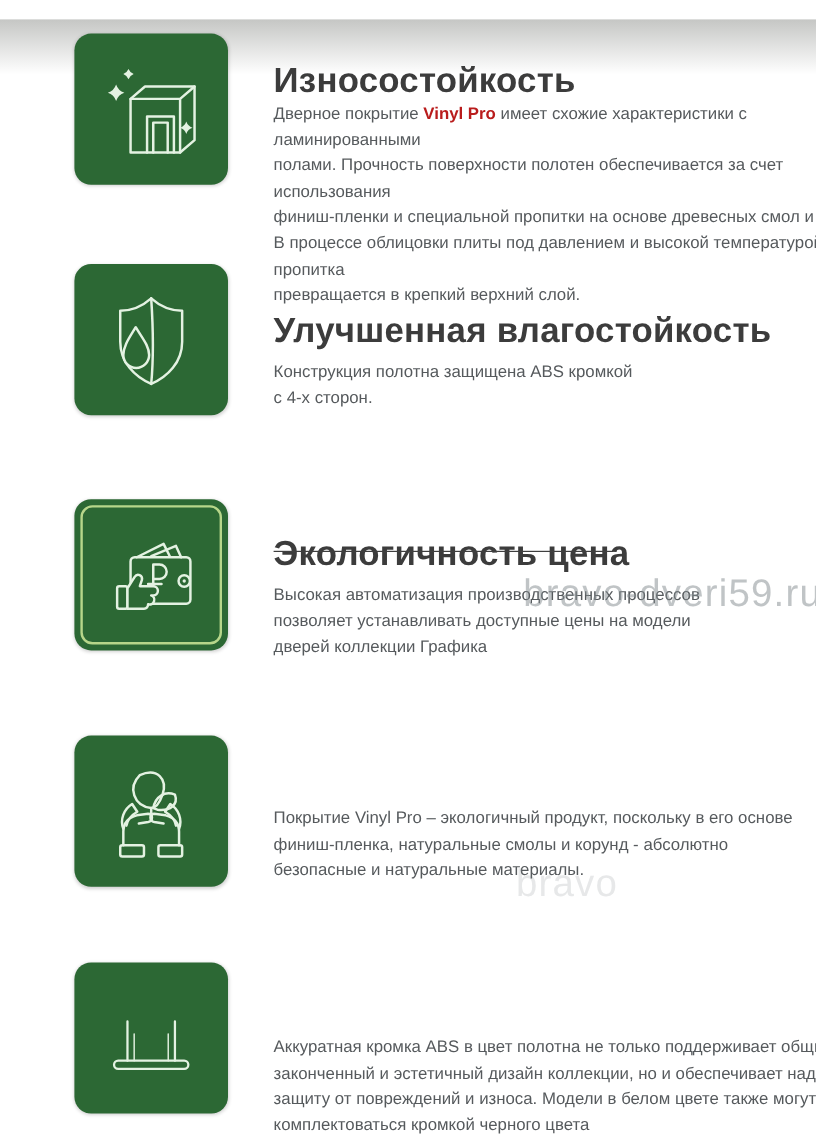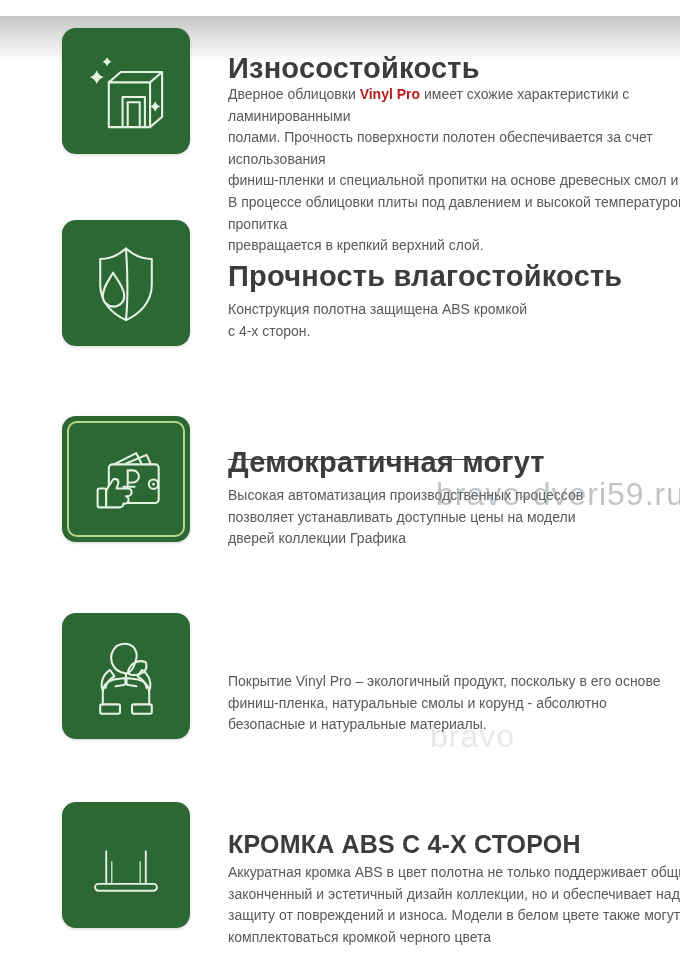--- a/index.html
+++ b/index.html
@@ -73,55 +73,55 @@
         <path d="M30 40 H78 M78 40 V92 M78 40 L92 28"></path>
         <path d="M46 92 V57 H72 V92"></path>
         <path d="M52 92 V63 H66 V92"></path>
         <path d="M28 11 Q29.5 14.5 33 16 Q29.5 17.5 28 21 Q26.5 17.5 23 16 Q26.5 14.5 28 11 Z" fill="#e4f2e2" stroke="none"></path>
         <path d="M16 26 Q18 32 24 34 Q18 36 16 42 Q14 36 8 34 Q14 32 16 26 Z" fill="#e4f2e2" stroke="none"></path>
         <path d="M84 62 Q85.5 66.5 90 68 Q85.5 69.5 84 74 Q82.5 69.5 78 68 Q82.5 66.5 84 62 Z" fill="#e4f2e2" stroke="none"></path>
       </svg>
     </span>
   </div>
   <h2 class="feature-title" style="top:13px;">Износостойкость</h2>
-  <p class="feature-body" style="top:54px;"><span>Дверное облицовки </span><b>Vinyl Pro</b><span> имеет схожие характеристики с ламинированными
+  <p class="feature-body" style="top:54px;"><span>Дверное покрытие </span><b>Vinyl Pro</b><span> имеет схожие характеристики с ламинированными
 полами. Прочность поверхности полотен обеспечивается за счет использования
 финиш-пленки и специальной пропитки на основе древесных смол и корунда.
 В процессе облицовки плиты под давлением и высокой температурой пропитка
 превращается в крепкий верхний слой.</span></p>
 
   <div class="tile" style="top:204px;">
     <span>
       <svg width="86" height="86" viewBox="0 0 100 100" fill="none" stroke="#e4f2e2" stroke-width="2.4" stroke-linecap="round" stroke-linejoin="round">
         <path d="M50 10 C41 18 30 22 20 22 L20 52 C20 72 34 86 50 93 C66 86 80 72 80 52 L80 22 C70 22 59 18 50 10 Z"></path>
         <path d="M50 10 C52 40 52 72 50 93"></path>
         <path d="M35 38 C29 48 23 56 23 65 A12.5 12.5 0 0 0 48 65 C48 56 41 48 35 38 Z" fill="#2c6834"></path>
       </svg>
     </span>
   </div>
-  <h2 class="feature-title" style="top:221px;">Прочность влагостойкость</h2>
+  <h2 class="feature-title" style="top:221px;">Улучшенная влагостойкость</h2>
   <p class="feature-body" style="top:269px;">Конструкция полотна защищена ABS кромкой
 с 4-х сторон.</p>
 
   <div class="tile" style="top:400px;">
     <div class="tile-inner-ring"></div>
     <span>
       <svg width="86" height="86" viewBox="0 0 100 100" fill="none" stroke="#e4f2e2" stroke-width="2.4" stroke-linecap="round" stroke-linejoin="round">
         <path d="M36 33 L62 20 L68 32"></path>
         <path d="M50 32 L74 22 L79 33"></path>
         <rect x="30" y="33" width="58" height="45" rx="4"></rect>
         <circle cx="82" cy="56" r="5.5"></circle>
         <circle cx="82" cy="56" r="1.6" fill="#e4f2e2" stroke="none"></circle>
         <path d="M52 40 V66 M52 40 H58 A7 7 0 0 1 58 54 H52 M47 59 H60"></path>
         <rect x="17" y="61" width="10" height="22" rx="2" fill="#2c6834"></rect>
         <path d="M27 81 V63 L34 52 C36.5 48 42 50.5 41 55 L39 61 H52 A4.5 4.5 0 0 1 52 70 H50 A4.5 4.5 0 0 1 47 78.5 A4.2 4.2 0 0 1 43 83 H27 Z" fill="#2c6834"></path>
       </svg>
     </span>
   </div>
-  <h2 class="feature-title" style="top:407px;">Демократичная могут</h2>
+  <h2 class="feature-title" style="top:407px;">Экологичность цена</h2>
   <div class="title-underline" style="top:443px;"></div>
   <p class="feature-body" style="top:455px;">Высокая автоматизация производственных процессов
 позволяет устанавливать доступные цены на модели
 дверей коллекции Графика</p>
 
   <div class="tile" style="top:597px;">
     <span>
       <svg width="86" height="86" viewBox="0 0 100 100" fill="none" stroke="#e4f2e2" stroke-width="2.4" stroke-linecap="round" stroke-linejoin="round">
         <path d="M50 47 C33 45 27 27 39 15 C56 7.5 66 19 61 34 C58 42.5 54 47 50 47 Z"></path>
         <path d="M52 47 C54 36 63 30 73 34 C76.5 43.5 68.5 50 56 48.5 Z"></path>
@@ -145,21 +145,20 @@
 
   <div class="tile" style="top:786px;">
     <span>
       <svg width="86" height="86" viewBox="0 0 100 100" fill="none" stroke="#e4f2e2" stroke-width="2.2" stroke-linecap="round" stroke-linejoin="round">
         <rect x="14" y="72" width="72" height="8" rx="4"></rect>
         <path d="M27 34 V72 M73 34 V72"></path>
         <path d="M33.5 46 V72 M66.5 46 V72" stroke-width="1.4"></path>
       </svg>
     </span>
   </div>
-  <h2 class="feature-title caps" style="top:794px;">КРОМКА ABS С 4-Х СТОРОН</h2>
   <p class="feature-body" style="top:832px;">Аккуратная кромка ABS в цвет полотна не только поддерживает общий
 законченный и эстетичный дизайн коллекции, но и обеспечивает надежную
 защиту от повреждений и износа. Модели в белом цвете также могут
 комплектоваться кромкой черного цвета</p>
 
   <div class="watermark" style="top:460px;left:436px;">bravo-dveri59.ru</div>
   <div class="watermark faint" style="top:702px;left:430px;">bravo</div>
 
 </div>
 

